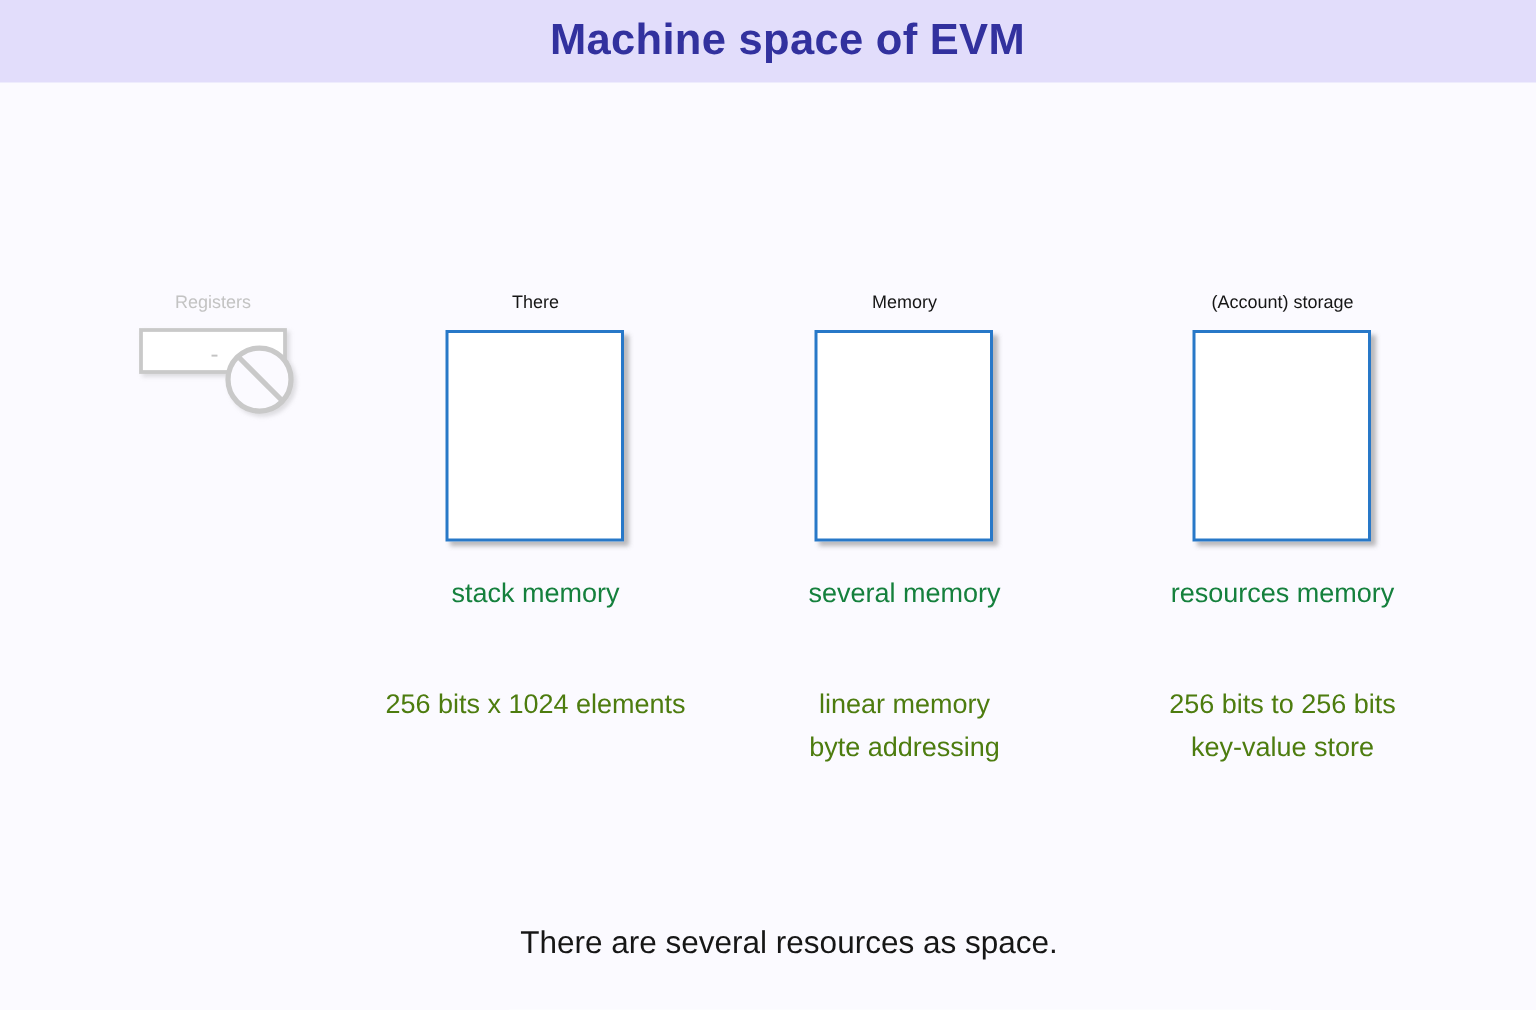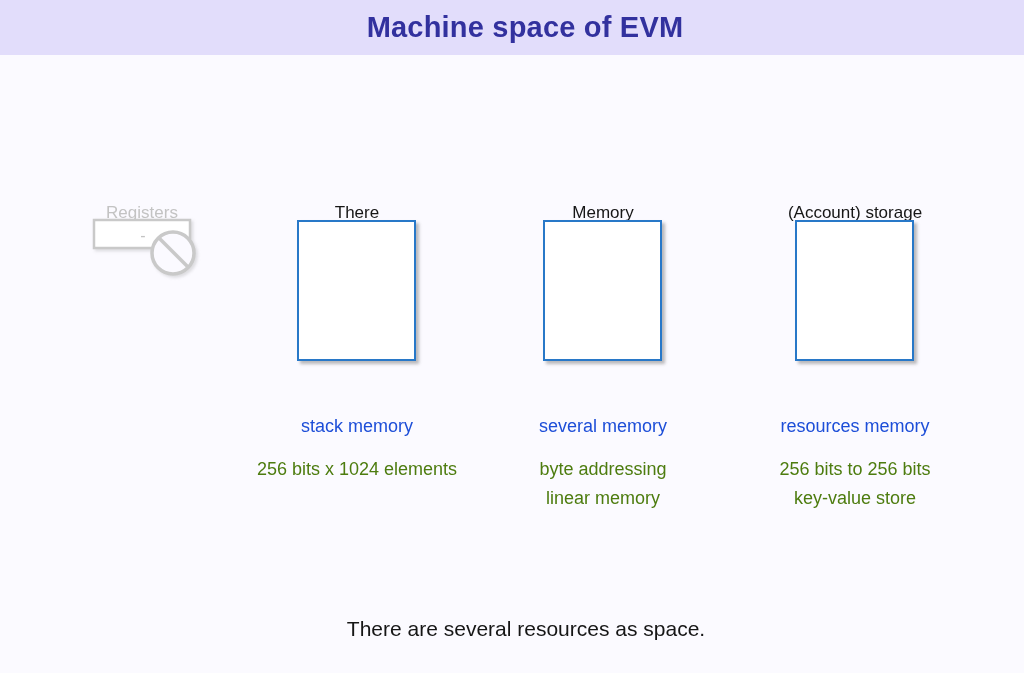--- a/index.html
+++ b/index.html
@@ -37,43 +37,43 @@
     width: 240px;
     height: 330px;
     text-align: center;
   }
   .col-registers { left: 22px; }
   .col-stack     { left: 237px; }
   .col-memory    { left: 483px; }
   .col-storage   { left: 735px; }
   .col-title {
     position: absolute;
-    top: 16px; left: 0; right: 0;
-    font-size: 17px;
+    top: 4px; left: 0; right: 0;
+    font-size: 12px;
     line-height: 22px;
     color: #161616;
   }
   .col-title.disabled { color: #c3c3c3; }
   .resource-box {
     position: absolute;
     top: 34px;
     left: 50%;
     margin-left: -60px;
     width: 119px;
     height: 141px;
     background: #ffffff;
     border: 2px solid #2878c8;
     box-shadow: 3px 3px 3px rgba(105,105,105,0.45);
   }
   .col-label {
     position: absolute;
-    top: 226px; left: -20px; right: -20px;
+    top: 195px; left: -20px; right: -20px;
     font-size: 18px;
     line-height: 29px;
-    color: #1d4ed8;
+    color: #15803d;
   }
   .col-details {
     position: absolute;
     top: 269px; left: -30px; right: -30px;
     font-size: 18px;
     line-height: 29px;
     color: #4d7c0f;
   }
   .registers-icon {
     position: absolute;
@@ -122,22 +122,22 @@
     <div class="col-details">
       <div>256 bits x 1024 elements</div>
     </div>
   </div>
 
   <div class="column col-memory">
     <div class="col-title">Memory</div>
     <div class="resource-box"></div>
     <div class="col-label">several memory</div>
     <div class="col-details">
+      <div>linear memory</div>
       <div>byte addressing</div>
-      <div>linear memory</div>
     </div>
   </div>
 
   <div class="column col-storage">
     <div class="col-title">(Account) storage</div>
     <div class="resource-box"></div>
     <div class="col-label">resources memory</div>
     <div class="col-details">
       <div>256 bits to 256 bits</div>
       <div>key-value store</div>

